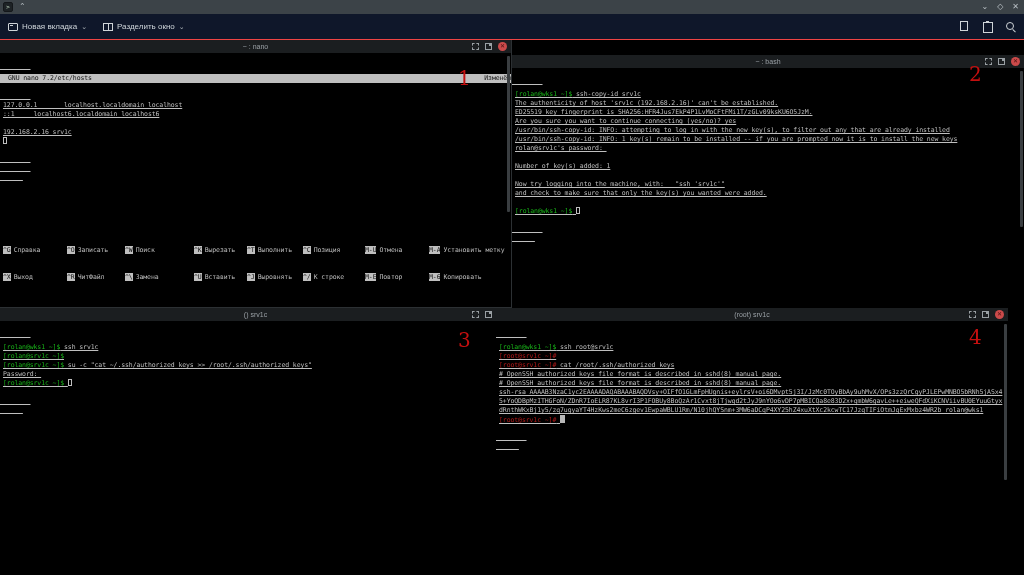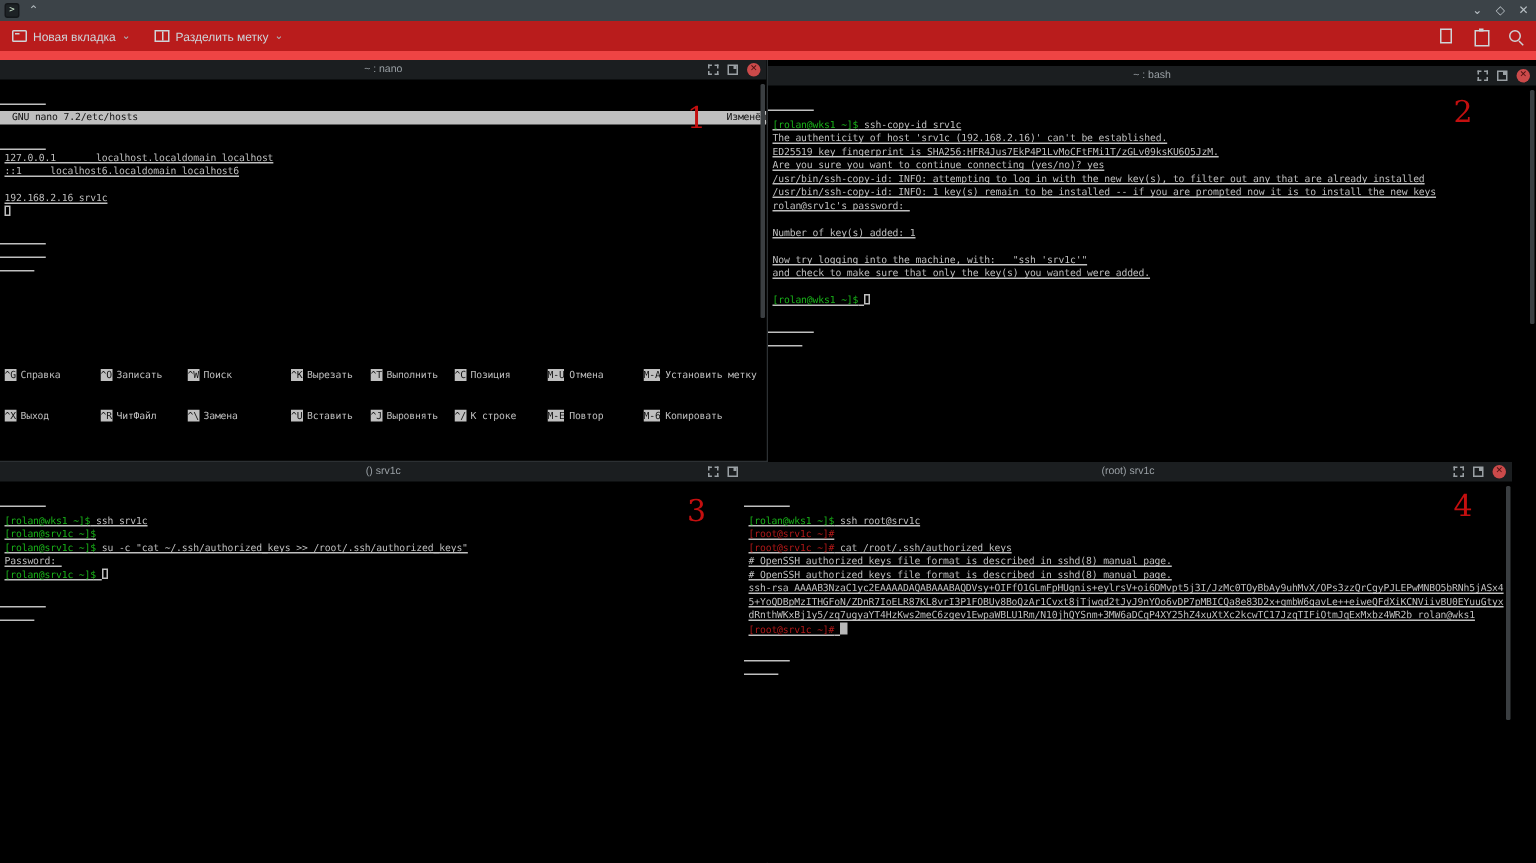--- a/index.html
+++ b/index.html
@@ -9,21 +9,21 @@
   
   .titlebar { height:14px; background:#3c4348; display:flex; align-items:center; position:relative; }
   .tb-left { position:absolute; left:3px; top:0; bottom:0; display:flex; align-items:center; gap:6px; }
   .app-icon { width:10px; height:10px; background:#1d2225; border:1px solid #14171a; border-radius:2px;
               color:#cfe8cf; font-size:6px; line-height:8px; text-align:center; font-family:"DejaVu Sans Mono",monospace; }
   .keep-above { color:#aeb6ba; font-size:8px; line-height:14px; }
   .tb-title { flex:1; text-align:center; color:#ced3d7; font-size:8px; }
   .tb-controls { position:absolute; right:5px; top:0; bottom:0; display:flex; align-items:center; gap:9px; }
   .wbtn { color:#b9c0c5; font-size:8px; line-height:14px; cursor:default; }
 
-  .toolbar { height:26px; background:#b91c1c; border-bottom:6px solid #ef4444; display:flex; align-items:center; padding:0 8px; }
+  .toolbar { height:26px; background:#0f172a; border-bottom:1px solid #ef4444; display:flex; align-items:center; padding:0 8px; }
   .tbtn { display:flex; align-items:center; gap:4px; color:#ced4d9; font-size:8px; margin-right:16px; }
   .chev { font-size:7px; color:#aeb5ba; }
   .tb-spacer { flex:1; }
   .tb-right { display:flex; align-items:center; gap:12px; }
 
   .ic-newtab { width:10px; height:8px; border:1px solid #cfd4d8; border-radius:1px; position:relative; }
   .ic-newtab::before { content:''; position:absolute; left:1px; top:1px; width:3px; height:1px; background:#cfd4d8; }
   .ic-split { width:10px; height:8px; border:1px solid #cfd4d8; position:relative; }
   .ic-split::before { content:''; position:absolute; left:4px; top:0; width:1px; height:100%; background:#cfd4d8; }
   .ic-copy { width:11px; height:11px; position:relative; }
@@ -34,21 +34,21 @@
   .ic-search { width:11px; height:11px; position:relative; }
   .ic-search::before { content:''; position:absolute; left:1px; top:1px; width:6px; height:6px; border:1px solid #cfd4d8; border-radius:50%; }
   .ic-search::after { content:''; position:absolute; left:8px; top:8px; width:4px; height:1px; background:#cfd4d8; transform:rotate(45deg); transform-origin:0 0; }
 
   
   .main { position:relative; width:1024px; height:535px; background:#000; }
   .divider-v { position:absolute; left:511px; top:0; width:1px; height:535px; background:#2c3033; }
   .divider-h { position:absolute; left:0; top:267px; width:1024px; height:1px; background:#2c3033; }
   .pane { position:absolute; display:flex; flex-direction:column; background:#000; overflow:hidden; }
   #pane1 { left:0; top:0; width:511px; height:267px; }
-  #pane2 { left:512px; top:4px; width:512px; height:267px; }
+  #pane2 { left:512px; top:15px; width:512px; height:267px; }
   #pane3 { left:0; top:268px; width:511px; height:328px; }
   #pane4 { left:496px; top:268px; width:512px; height:267px; }
 
   .pane-header { height:13px; background:#1b1e20; position:relative; flex:0 0 13px; }
   .pane-title { position:absolute; left:0; right:0; top:0; text-align:center; color:#9aa0a5; font-size:7px; line-height:13px; }
   .ph-icons { position:absolute; right:4px; top:0; bottom:0; display:flex; align-items:center; gap:6px; }
   .ic-maxpane { width:7px; height:7px; border:1px dashed #9aa0a4; }
   .ic-detach { width:7px; height:7px; border:1px solid #9aa0a4; position:relative; background:#1b1e20; }
   .ic-detach::before { content:''; position:absolute; right:0; top:0; width:2px; height:2px; background:#9aa0a4; }
   .ic-closepane { width:9px; height:9px; border-radius:50%; background:#cb4a4a; color:#4a1010; font-size:6px;
@@ -105,21 +105,21 @@
   </div>
 
   <div class="toolbar">
     <div class="tbtn">
       <span class="ic-newtab"></span>
       <span>Новая вкладка</span>
       <span class="chev">⌄</span>
     </div>
     <div class="tbtn">
       <span class="ic-split"></span>
-      <span>Разделить метку</span>
+      <span>Разделить окно</span>
       <span class="chev">⌄</span>
     </div>
     <div class="tb-spacer"></div>
     <div class="tb-right">
       <span class="ic-copy"></span>
       <span class="ic-paste"></span>
       <span class="ic-search"></span>
     </div>
   </div>
 

